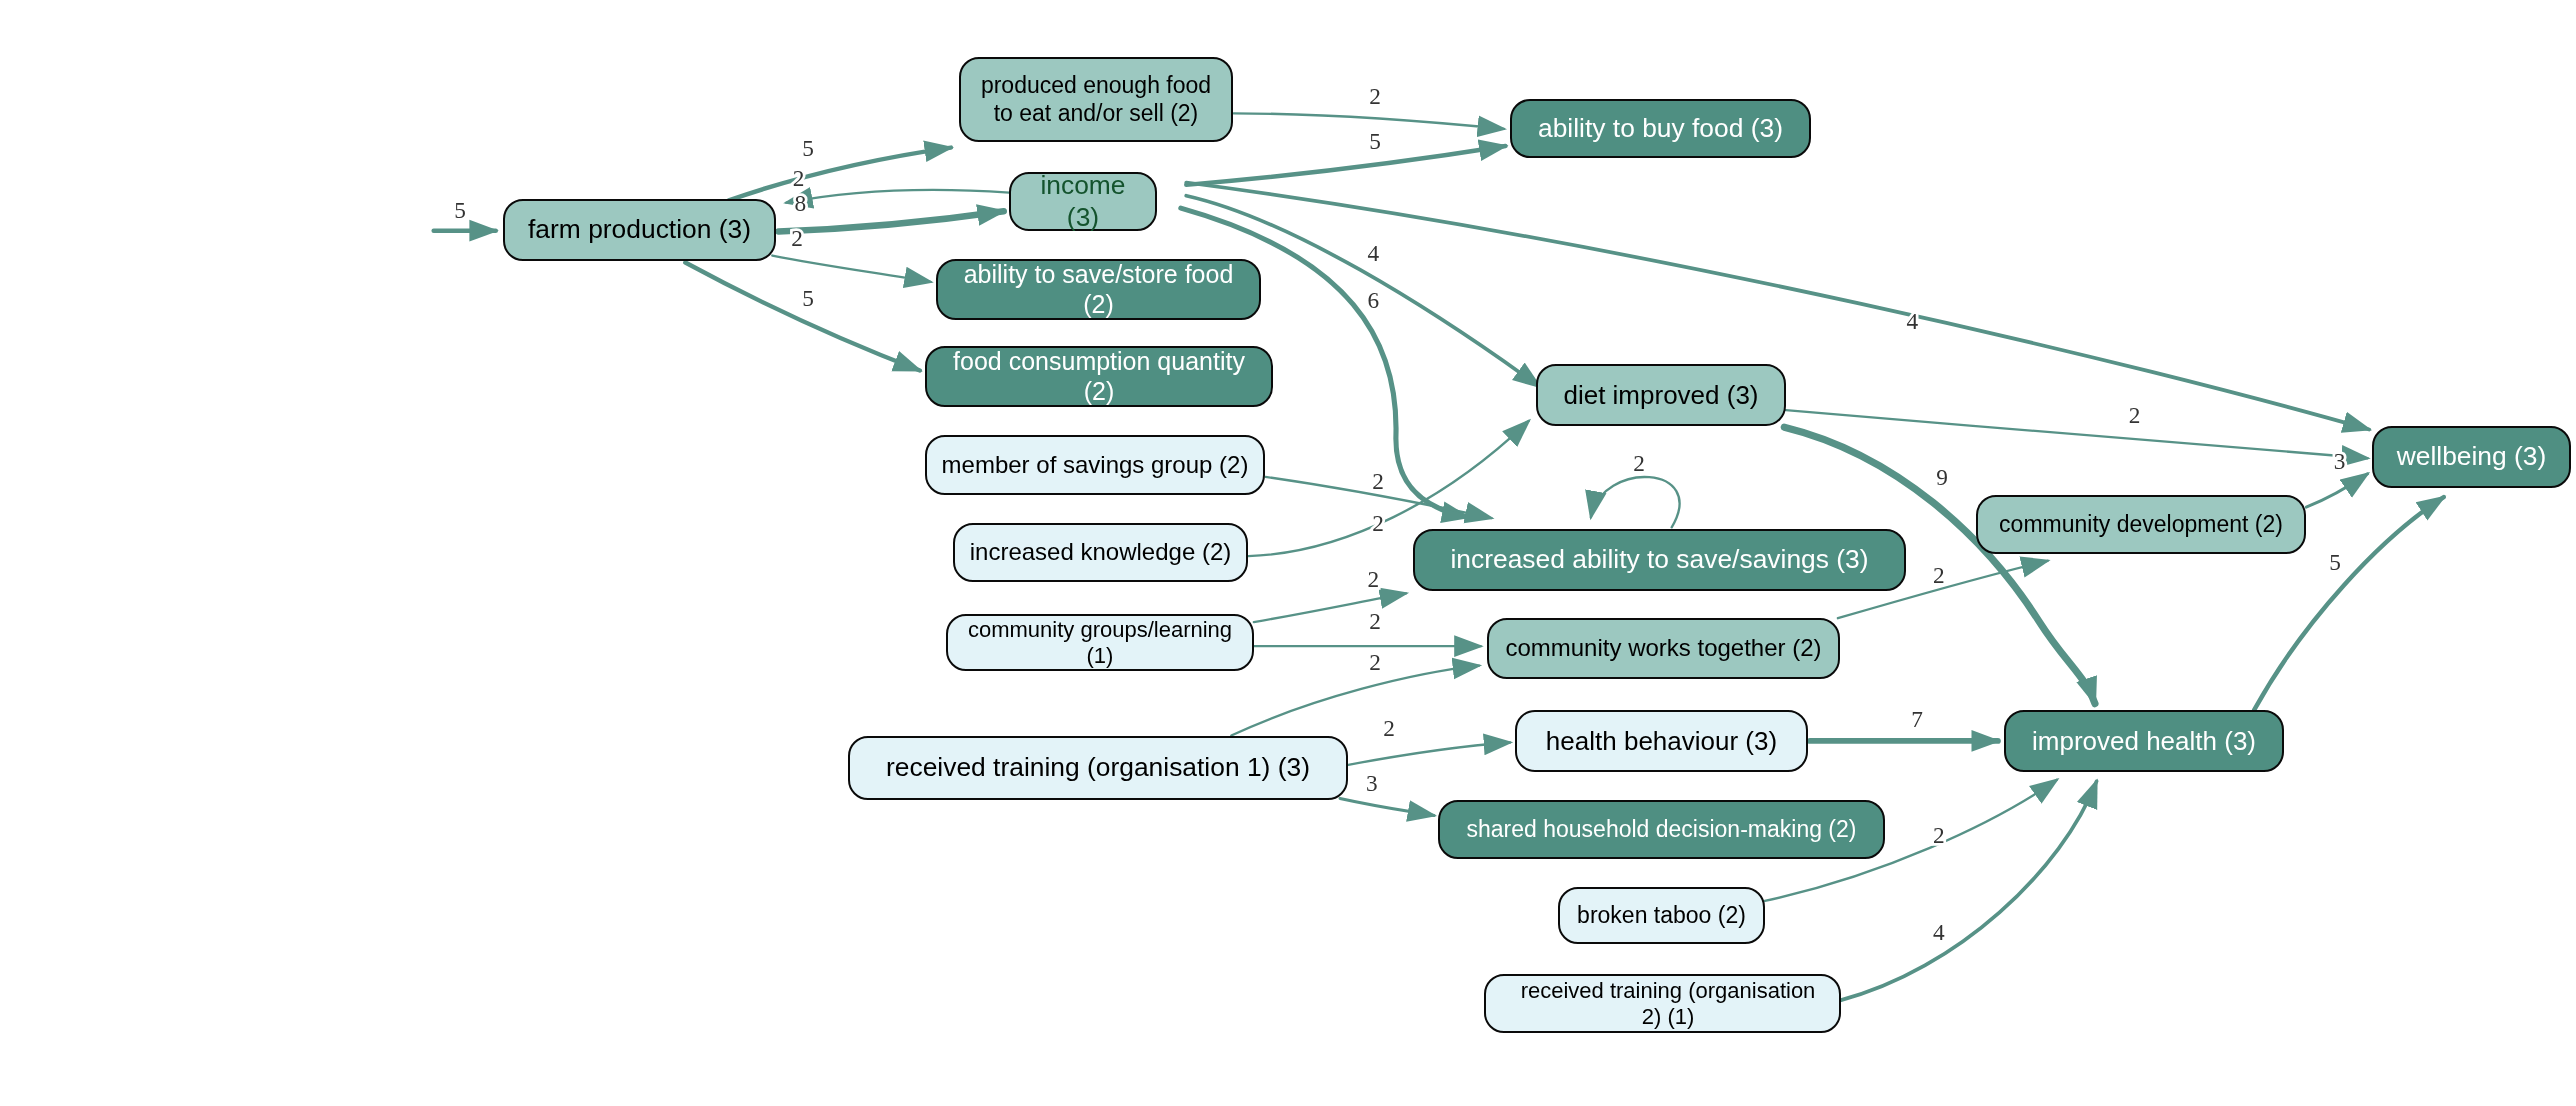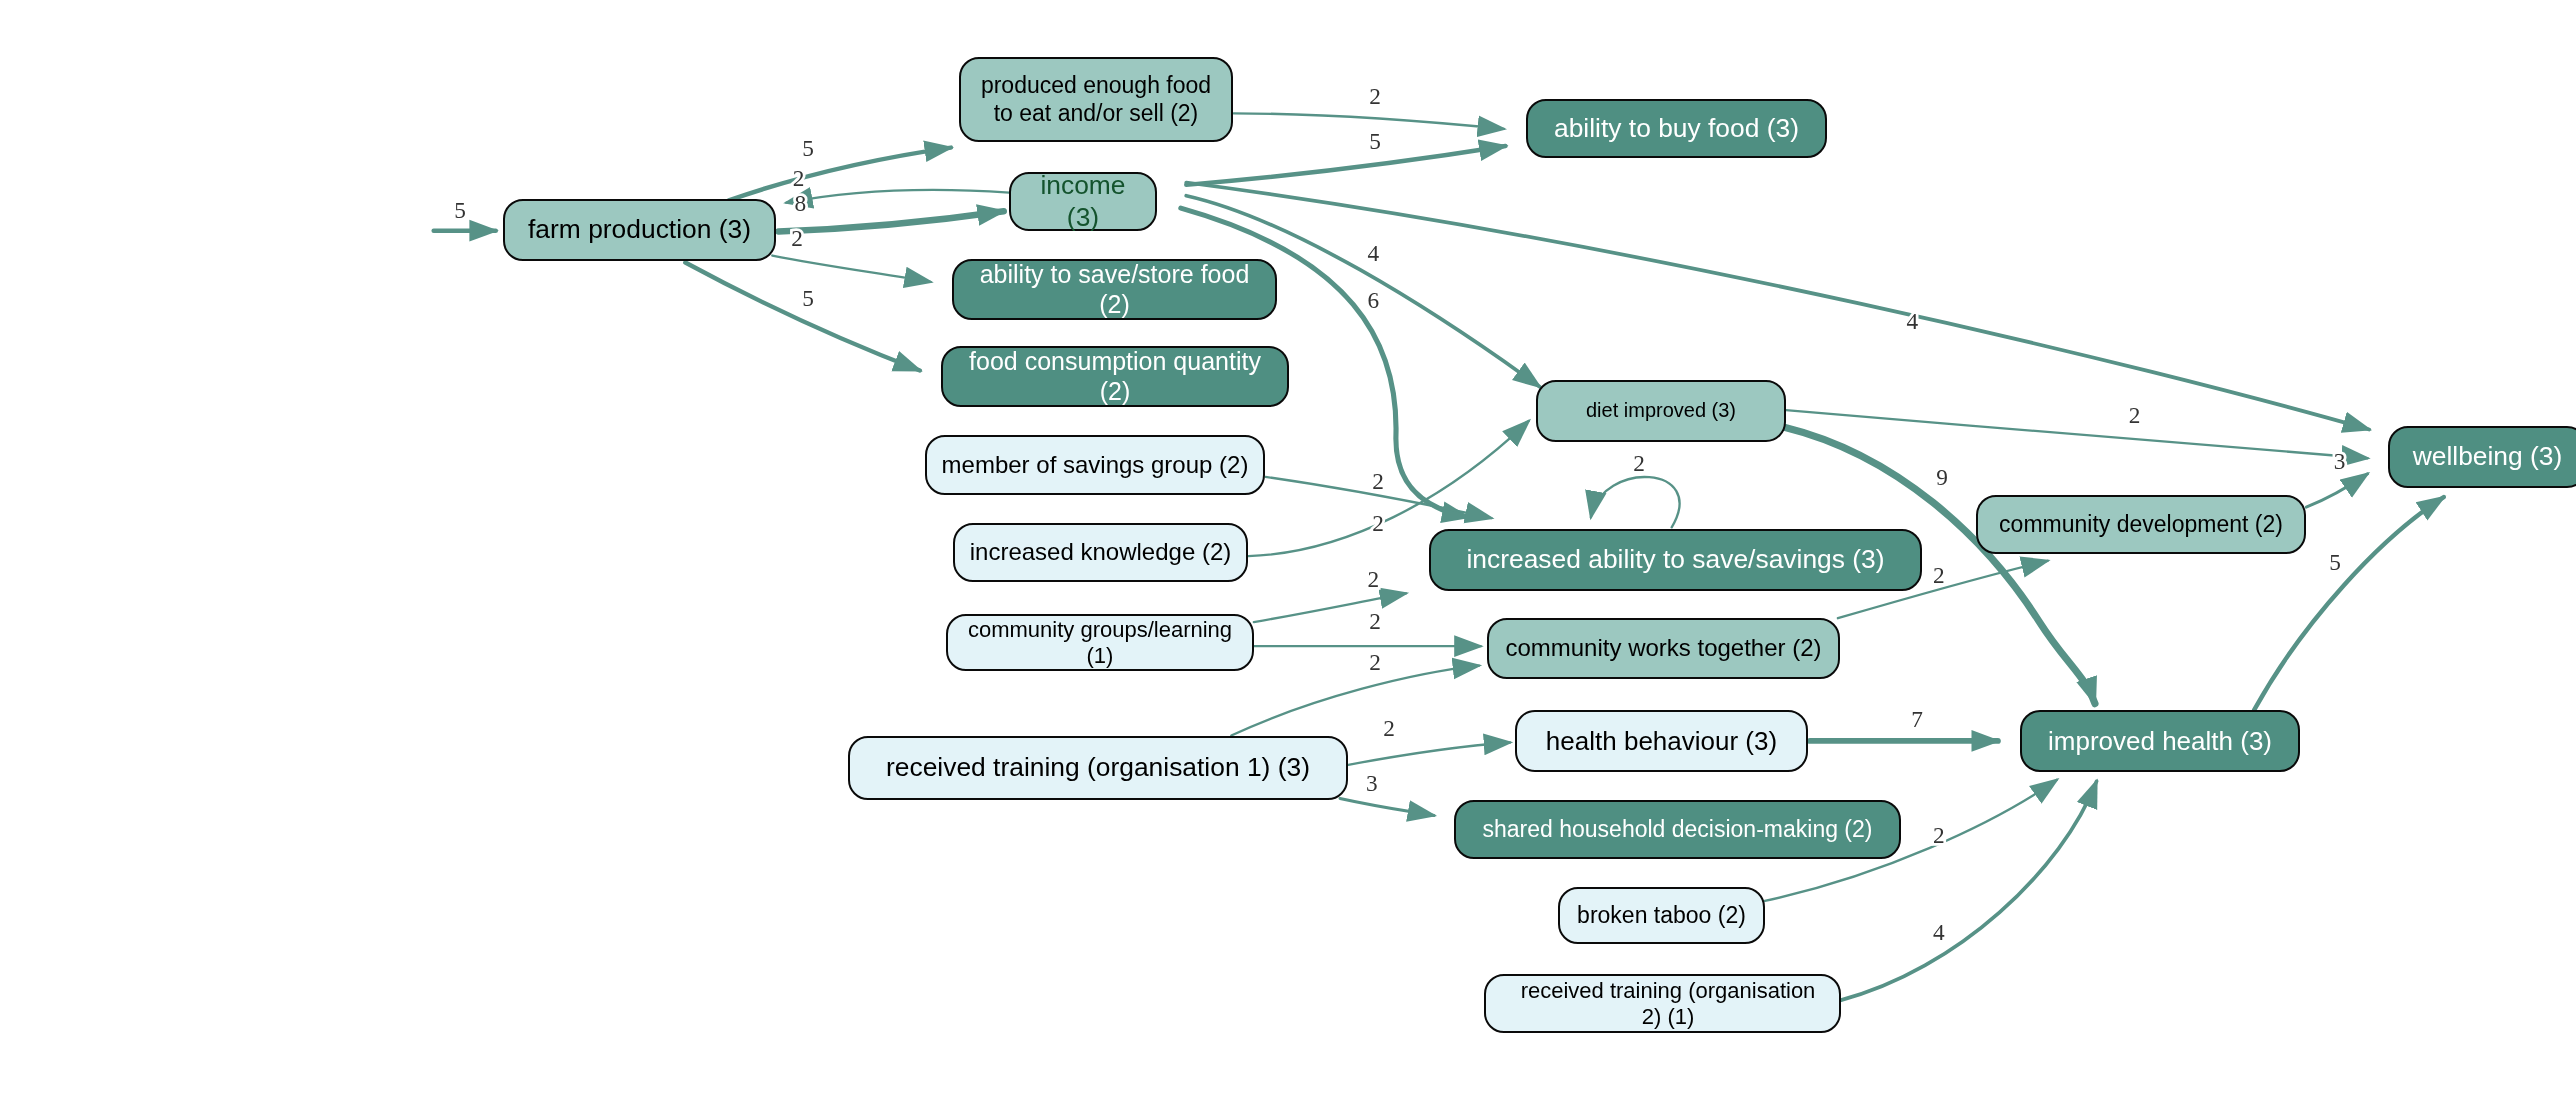--- a/index.html
+++ b/index.html
@@ -11,21 +11,21 @@
   svg#edge-layer{position:absolute;left:0;top:0;}
   .node{
     position:absolute;box-sizing:border-box;
     border:2.3px solid #0a0a0a;border-radius:20px;
     display:flex;align-items:center;justify-content:center;
     text-align:center;white-space:pre-line;line-height:1.18;
     padding:3.1px 11px;cursor:pointer;
   }
   .node.light{background:#e3f3f8;color:#000000;}
   .node.medium{background:#9cc8c0;color:#000000;}
-  .node.dark{background:#4f8f82;color:#ffffff;margin-left:16px;}
+  .node.dark{background:#4f8f82;color:#ffffff;}
   .edge-path{fill:none;stroke-linecap:round;}
   .edge-label{
     font-family:"Liberation Serif", serif;
     fill:#333333;stroke:#ffffff;stroke-width:7px;
     paint-order:stroke;text-anchor:middle;
   }
 </style>
 </head>
 <body style="background: rgb(255, 255, 255);">
 
@@ -95,21 +95,21 @@
     <div class="node medium" style="left: 959px; top: 57px; width: 274px; height: 85px; font-size: 23px; border-color: rgb(10, 10, 10); background: rgb(156, 200, 192); color: rgb(0, 0, 0);"><span>produced enough food
 to eat and/or sell (2)</span></div>
     <div class="node dark" style="left: 1510px; top: 99px; width: 301px; height: 59px; font-size: 26.4px; border-color: rgb(10, 10, 10); background: rgb(79, 143, 130); color: rgb(255, 255, 255);"><span>ability to buy food (3)</span></div>
     <div class="node medium" style="left: 1009px; top: 172px; width: 148px; height: 59px; font-size: 26.4px; border-color: rgb(10, 10, 10); background: rgb(156, 200, 192); color: #14532d;"><span>income (3)</span></div>
     <div class="node dark" style="left: 936px; top: 259px; width: 325px; height: 61px; font-size: 25px; border-color: rgb(10, 10, 10); background: rgb(79, 143, 130); color: rgb(255, 255, 255);"><span>ability to save/store food (2)</span></div>
     <div class="node dark" style="left: 925px; top: 346px; width: 348px; height: 61px; font-size: 25px; border-color: rgb(10, 10, 10); background: rgb(79, 143, 130); color: rgb(255, 255, 255);"><span>food consumption quantity (2)</span></div>
     <div class="node light" style="left: 925px; top: 435px; width: 340px; height: 60px; font-size: 24px; border-color: rgb(10, 10, 10); background: rgb(227, 243, 248); color: rgb(0, 0, 0);"><span>member of savings group (2)</span></div>
     <div class="node light" style="left: 953px; top: 523px; width: 295px; height: 59px; font-size: 24px; border-color: rgb(10, 10, 10); background: rgb(227, 243, 248); color: rgb(0, 0, 0);"><span>increased knowledge (2)</span></div>
     <div class="node light" style="left: 946px; top: 614px; width: 308px; height: 57px; font-size: 22px; border-color: rgb(10, 10, 10); background: rgb(227, 243, 248); color: rgb(0, 0, 0);"><span>community groups/learning (1)</span></div>
     <div class="node dark" style="left: 1413px; top: 529px; width: 493px; height: 62px; font-size: 26.4px; border-color: rgb(10, 10, 10); background: rgb(79, 143, 130); color: rgb(255, 255, 255);"><span>increased ability to save/savings (3)</span></div>
-    <div class="node medium" style="left: 1536px; top: 380px; width: 250px; height: 62px; font-size: 20px; border-color: rgb(10, 10, 10); background: rgb(156, 200, 192); color: rgb(0, 0, 0);"><span>diet improved (3)</span></div>
+    <div class="node medium" style="left: 1536px; top: 364px; width: 250px; height: 62px; font-size: 26px; border-color: rgb(10, 10, 10); background: rgb(156, 200, 192); color: rgb(0, 0, 0);"><span>diet improved (3)</span></div>
     <div class="node medium" style="left: 1976px; top: 495px; width: 330px; height: 59px; font-size: 23px; border-color: rgb(10, 10, 10); background: rgb(156, 200, 192); color: rgb(0, 0, 0);"><span>community development (2)</span></div>
     <div class="node dark" style="left: 2372px; top: 426px; width: 199px; height: 62px; font-size: 26.4px; border-color: rgb(10, 10, 10); background: rgb(79, 143, 130); color: rgb(255, 255, 255);"><span>wellbeing (3)</span></div>
     <div class="node medium" style="left: 1487px; top: 618px; width: 353px; height: 61px; font-size: 24px; border-color: rgb(10, 10, 10); background: rgb(156, 200, 192); color: rgb(0, 0, 0);"><span>community works together (2)</span></div>
     <div class="node light" style="left: 848px; top: 736px; width: 500px; height: 64px; font-size: 26.4px; border-color: rgb(10, 10, 10); background: rgb(227, 243, 248); color: rgb(0, 0, 0);"><span>received training (organisation 1) (3)</span></div>
     <div class="node light" style="left: 1515px; top: 710px; width: 293px; height: 62px; font-size: 26px; border-color: rgb(10, 10, 10); background: rgb(227, 243, 248); color: rgb(0, 0, 0);"><span>health behaviour (3)</span></div>
     <div class="node dark" style="left: 2004px; top: 710px; width: 280px; height: 62px; font-size: 26px; border-color: rgb(10, 10, 10); background: rgb(79, 143, 130); color: rgb(255, 255, 255);"><span>improved health (3)</span></div>
     <div class="node dark" style="left: 1438px; top: 800px; width: 447px; height: 59px; font-size: 23px; border-color: rgb(10, 10, 10); background: rgb(79, 143, 130); color: rgb(255, 255, 255);"><span>shared household decision-making (2)</span></div>
     <div class="node light" style="left: 1558px; top: 887px; width: 207px; height: 57px; font-size: 23px; border-color: rgb(10, 10, 10); background: rgb(227, 243, 248); color: rgb(0, 0, 0);"><span>broken taboo (2)</span></div>
     <div class="node light" style="left: 1484px; top: 974px; width: 357px; height: 59px; font-size: 22px; border-color: rgb(10, 10, 10); background: rgb(227, 243, 248); color: rgb(0, 0, 0); padding-left: 22px;"><span>received training (organisation 2) (1)</span></div>
   </div>

